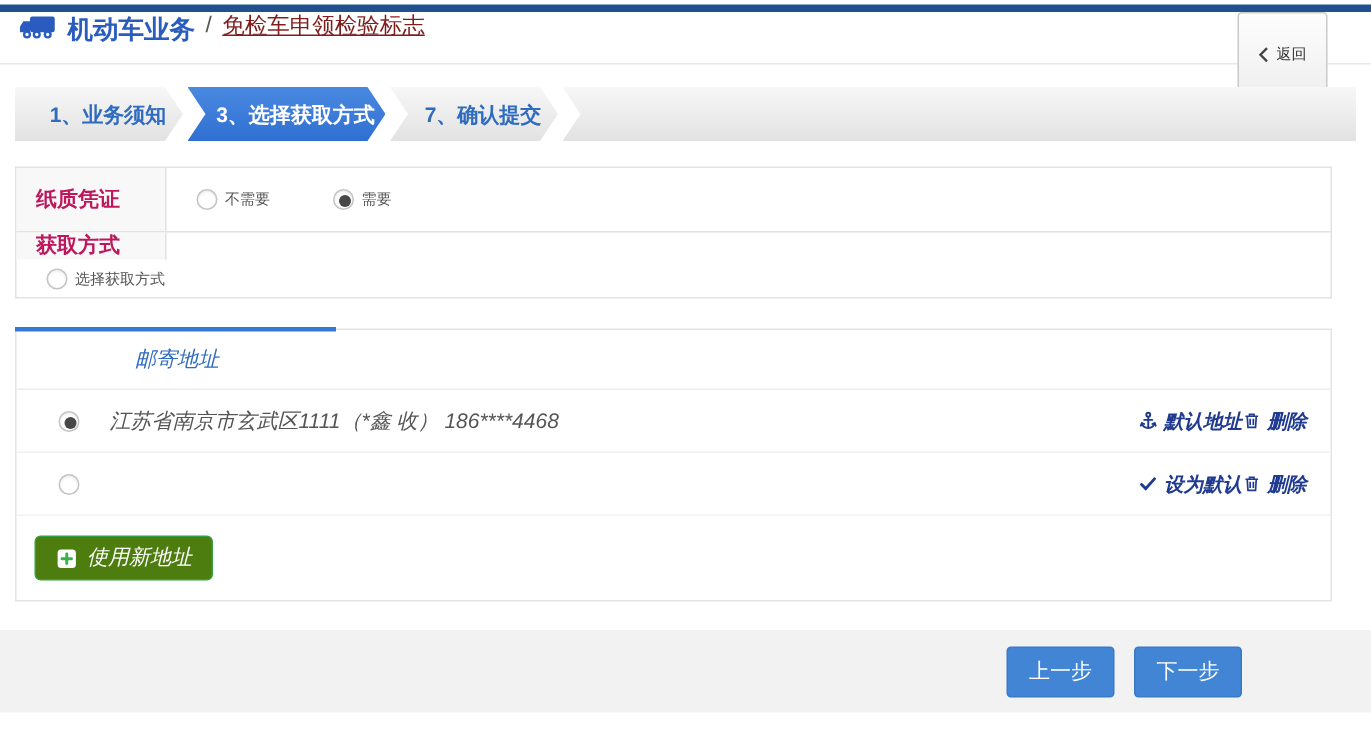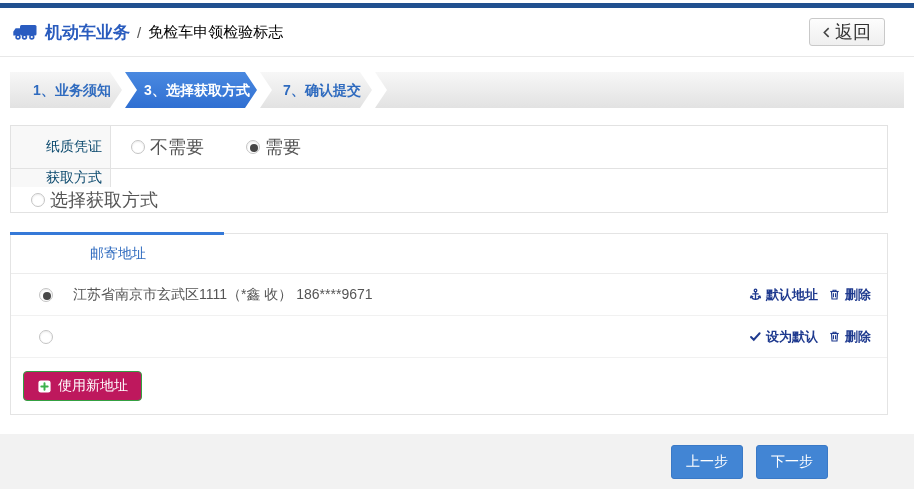--- a/index.html
+++ b/index.html
@@ -3,78 +3,78 @@
 <meta charset="utf-8">
 <style>
   * { margin:0; padding:0; box-sizing:border-box; }
   html,body { width:914px; height:491px; background:#fff; overflow:hidden;
     font-family:"Liberation Sans","DejaVu Sans",sans-serif; }
 
   
   .topbar { margin-top:3px; height:5px; background:#21508f; }
 
   
-  .header { height:49px; display:flex; align-items:center; padding:0 29px 0 12px;
+  .header { height:35px; display:flex; align-items:flex-start; padding:0 29px 0 12px;
     border-bottom:1px solid #e8e8e8; }
   .header .truck { display:flex; align-items:center; }
   .header .title { font-size:17px; font-weight:bold; color:#2a5cbe; margin-left:7px; }
   .header .sep { font-size:15px; color:#555; margin:0 7px; }
-  .header .subtitle { font-size:15px; color:#000000; }
+  .header .subtitle { font-size:15px; color:#7f1d1d;text-decoration:underline; }
   .header .spacer { flex:1; }
-  .back-btn { display:flex; align-items:center; gap:5px; padding:1px 13px;
+  .back-btn { display:flex; align-items:center; gap:5px; padding:20px 13px;
     background:linear-gradient(#fdfdfd,#efefef); border:1px solid #c9c9c9;
-    border-radius:3px; font-size:18px; color:#333; cursor:pointer; }
+    border-radius:3px; font-size:10px; color:#333; cursor:pointer; }
 
   
   .steps { display:flex; margin:15px 10px 0 10px; height:36px; }
   .step, .steps-filler { background:linear-gradient(#f7f7f7,#e2e2e2); }
   .step { line-height:36px; text-align:center; font-size:14px; font-weight:bold;
     color:#2f6bbf; clip-path:polygon(0 0, calc(100% - 12px) 0, 100% 50%,
       calc(100% - 12px) 100%, 0 100%, 12px 50%);padding-left:12px; }
   .step.first { clip-path:polygon(0 0, calc(100% - 12px) 0, 100% 50%,
       calc(100% - 12px) 100%, 0 100%); }
   .step + .step, .steps-filler { margin-left:3px; }
   .step.active { background:linear-gradient(#4a89e0,#2f6fd2); color:#fff; }
   .s1 { width:112px; } .s2 { width:124px; } .s3 { width:132px; } .s4 { width:112px; }
   .steps-filler { flex:1; clip-path:polygon(0 0, 100% 0, 100% 100%, 0 100%, 12px 50%); }
 
   
   .form-table { margin:17px 26px 0 10px; border:1px solid #e2e2e2; }
   .form-row { display:flex; height:43px; border-bottom:1px solid #e2e2e2; }
   .form-row:last-child { border-bottom:none;flex-direction:column; }
   .form-label { width:100px; background:#f8f8f8; border-right:1px solid #e2e2e2;
-    display:flex; align-items:center; justify-content:flex-end; padding-right:8px;
-    font-size:14px; font-weight:normal; color:#0c4a6e; }
+    display:flex; align-items:center; justify-content:flex-end; padding-right:30px;
+    font-size:14px; font-weight:bold; color:#be185d; }
   .form-content { flex:1; display:flex; align-items:center; padding-left:20px; }
-  .opt { display:flex; align-items:center; margin-right:42px; font-size:18px;
+  .opt { display:flex; align-items:center; margin-right:42px; font-size:10px;
     color:#555; cursor:pointer; }
   .radio { display:inline-block; width:14px; height:14px; border-radius:50%;
     border:1px solid #c4c4c4; background:#fff; position:relative; margin-right:5px;
     box-shadow:inset 0 1px 2px rgba(0,0,0,.08); flex:none; }
   .radio.checked::after { content:""; position:absolute; left:3px; top:3px;
     width:8px; height:8px; border-radius:50%; background:#474747; }
 
   
-  .panel { margin:20px 26px 0 10px; border:1px solid #e4e4e4; position:relative; }
+  .panel { margin:20px 26px 0 10px; border:1px solid #e4e4e4; position:relative;font-style:italic; }
   .panel .indicator { position:absolute; top:-2px; left:-1px; width:214px; height:3px;
     background:#3579d8; }
   .tab-head { height:40px; display:flex; align-items:center;
     border-bottom:1px solid #ececec; }
   .tab-label { width:214px; text-align:center; font-size:14px; color:#2f6bbf;
     cursor:pointer; }
   .addr-row { display:flex; align-items:center; height:42px; padding:0 16px 0 28px;
     border-bottom:1px solid #f1f1f1; }
   .addr-text { margin-left:15px; font-size:14px; color:#555; }
   .addr-spacer { flex:1; }
-  .actions { display:flex; align-items:center; gap:10px; }
+  .actions { display:flex; align-items:center; gap:0; }
   .action { display:flex; align-items:center; gap:4px; color:#1f3a8f; font-size:13px;
     font-weight:bold; cursor:pointer; }
   .new-addr-wrap { padding:13px 12px; }
   .green-btn { display:inline-flex; align-items:center; gap:6px; height:30px;
-    padding:0 13px; background:#be185d; border:1px solid #34a042; border-radius:4px;
+    padding:0 13px; background:#4d7c0f; border:1px solid #34a042; border-radius:4px;
     color:#fff; font-size:14px; cursor:pointer; }
 
   
   .footer { margin-top:19px; height:55px; background:#f2f2f2; display:flex;
     align-items:center; justify-content:flex-end; padding-right:86px; gap:13px; }
   .blue-btn { min-width:60px; padding:7px 14px; background:#4285d4;
     border:1px solid #3a79c6; border-radius:3px; color:#fff; font-size:14px;
     text-align:center; cursor:pointer; }
 </style>
 </head>
@@ -144,21 +144,21 @@
 </div>
 
 <div class="panel">
   <div class="indicator"></div>
   <div class="tab-head">
     <div class="tab-label">邮寄地址</div>
   </div>
 
   <div class="addr-row">
     <span class="radio checked"></span>
-    <span class="addr-text">江苏省南京市玄武区1111（*鑫 收） 186****9671</span>
+    <span class="addr-text">江苏省南京市玄武区1111（*鑫 收） 186****4468</span>
     <span class="addr-spacer"></span>
     <span class="actions">
       <span class="action">
         <svg viewBox="0 0 16 16" width="13" height="13">
           <g fill="none" stroke="#1f3a8f" stroke-width="1.6" stroke-linecap="round">
             <circle cx="8" cy="3.1" r="1.6"></circle>
             <line x1="8" y1="4.8" x2="8" y2="13.4"></line>
             <line x1="4.7" y1="7.3" x2="11.3" y2="7.3"></line>
             <path d="M2.7 10.1c.8 2.7 2.8 3.8 5.3 3.8s4.5-1.1 5.3-3.8"></path>
             <path d="M2.7 10.1l-.8 1.9M2.7 10.1l1.9.5"></path>

